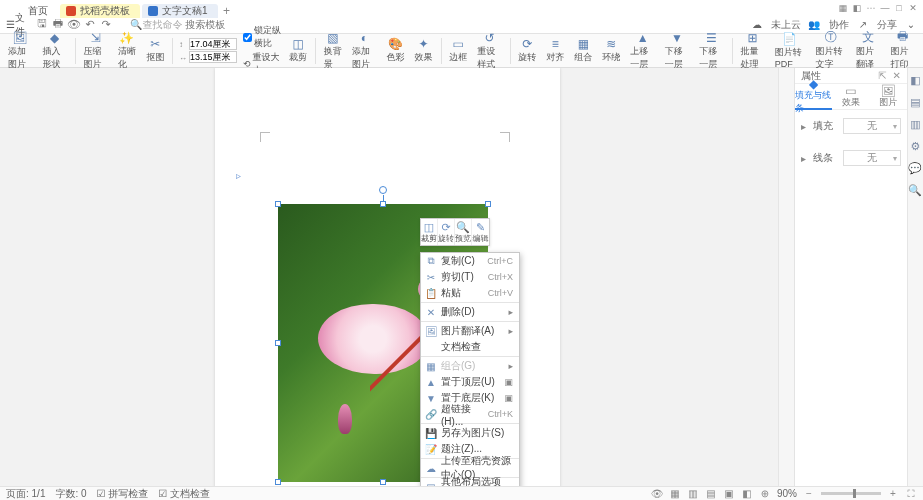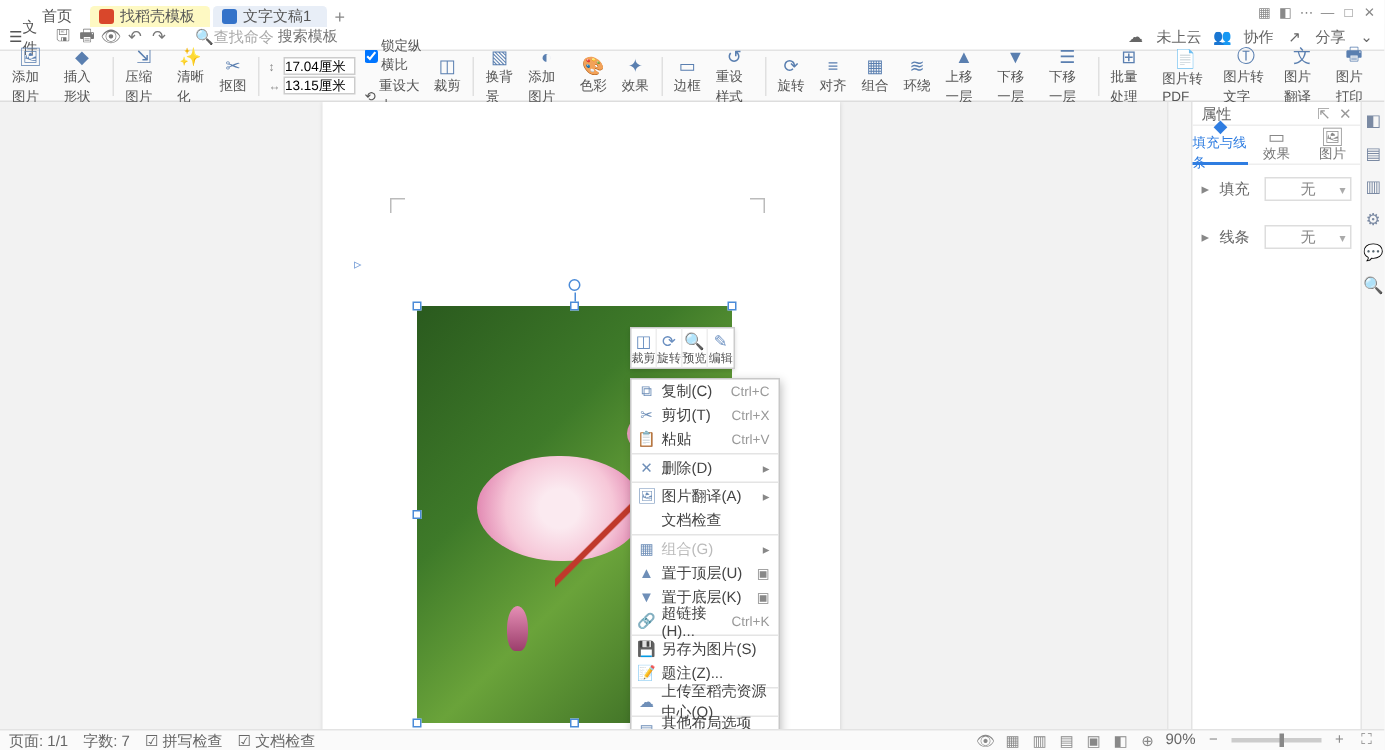--- a/index.html
+++ b/index.html
@@ -444,21 +444,21 @@
   <span>◧</span>
   <span>▤</span>
   <span>▥</span>
   <span>⚙</span>
   <span>💬</span>
   <span>🔍</span>
 </div>
 
 <div class="status">
   <span>页面: 1/1</span>
-  <span>字数: 7</span>
+  <span>字数: 0</span>
   <span>☑ <span>拼写检查</span></span>
   <span>☑ <span>文档检查</span></span>
   <div class="right">
     <span class="vi">👁</span>
     <span class="vi">▦</span>
     <span class="vi">▥</span>
     <span class="vi">▤</span>
     <span class="vi">▣</span>
     <span class="vi">◧</span>
     <span class="vi">⊕</span>

